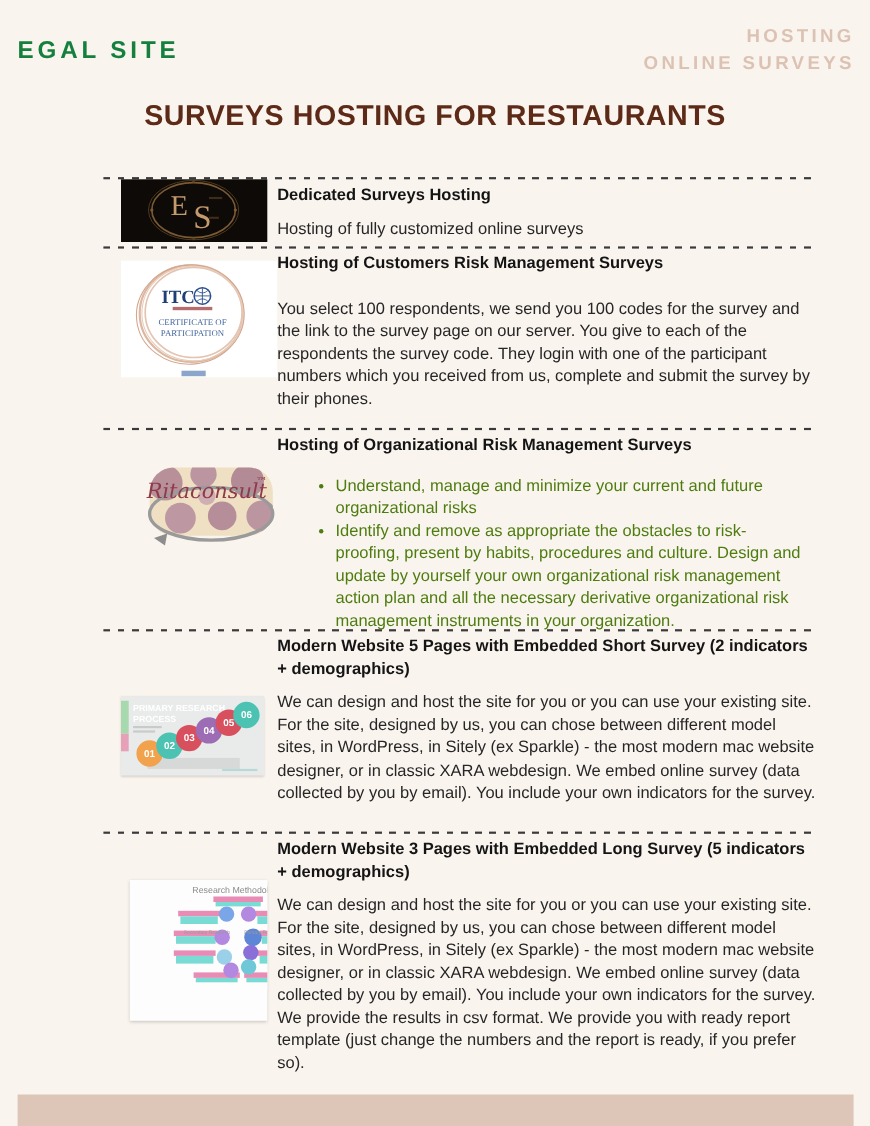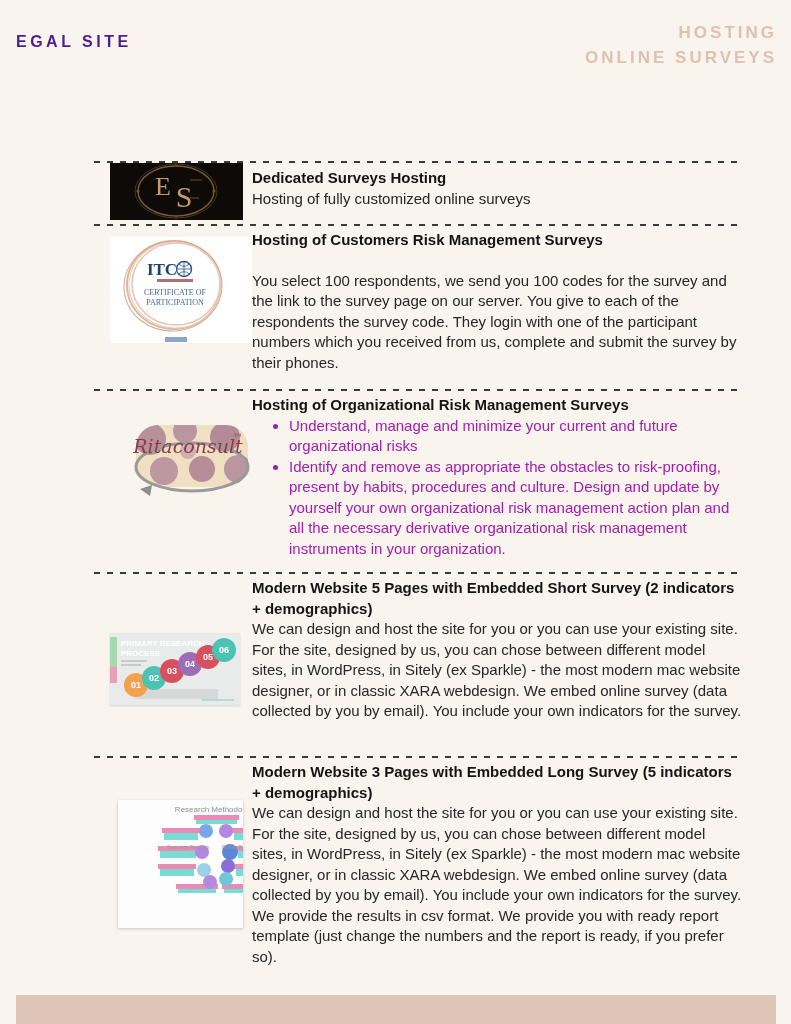--- a/index.html
+++ b/index.html
@@ -6,22 +6,22 @@
   html,body { background:#faf4ee; }
   .page {
     position:relative; width:791px; height:1024px;
     background:#faf4ee; overflow:hidden;
     font-family:"Liberation Sans", sans-serif;
     color:#1f1f1f;
   }
   
   .brand {
     position:absolute; left:16px; top:33px;
-    font-size:16px; font-weight:bold; letter-spacing:3.5px;
-    color:#4c1d95;
+    font-size:22px; font-weight:bold; letter-spacing:3.5px;
+    color:#15803d;
   }
   .tagline {
     position:absolute; right:14px; top:20px;
     text-align:right; font-size:17px; font-weight:bold;
     letter-spacing:3px; line-height:25px; color:#dcc2b3;
   }
   .page-title {
     position:absolute; left:0; top:90px; width:100%;
     text-align:center; font-size:26px; font-weight:bold;
     letter-spacing:0.5px; color:#5e2a18;
@@ -29,23 +29,23 @@
   
   .sep {
     position:absolute; left:94px; width:646px; height:2px;
     background:repeating-linear-gradient(90deg,#3a3a3a 0 6px,transparent 6px 13px);
   }
   
   .row { position:absolute; left:94px; width:646px; }
   .thumb { position:absolute; overflow:hidden; }
   .textcol { position:absolute; left:158px; width:492px; font-size:15px; line-height:20.5px; }
   .item-title { font-weight:bold; color:#141414; }
-  .item-body { color:#262626; }
+  .item-body { color:#262626;margin-top:10px; }
   .item-body.gap { margin-top:20px; }
-  .bullets { margin:0; padding-left:37px; color:#a21caf; }
+  .bullets { margin:16px; padding-left:37px; color:#4d7c0f; }
   .bullets li { padding-left:0; }
   
   .thumb-egal { left:16px; top:0; width:133px; height:57px; background:#0d0a08; }
   .thumb-itc  { left:16px; top:11px; width:142px; height:106px; background:#ffffff; }
   .thumb-rita { left:12px; top:28px; width:124px; height:80px;margin-left:24px; }
   .thumb-prp  { left:16px; top:59px; width:130px; height:72px; background:#e9eaea; box-shadow:0 1px 2px rgba(0,0,0,.15); }
   .thumb-rm   { left:24px; top:42px; width:125px; height:128px; background:#fdfdfd; box-shadow:0 1px 3px rgba(0,0,0,.2);padding-left:36px; }
   
   .footer-bar {
     position:absolute; left:16px; bottom:0; width:760px; height:29px;
@@ -55,20 +55,21 @@
 </head>
 <body>
 
 <div class="page">
 
   <div class="brand">EGAL SITE</div>
   <div class="tagline">
     <div>HOSTING</div>
     <div>ONLINE SURVEYS</div>
   </div>
+  <h1 class="page-title">SURVEYS HOSTING FOR RESTAURANTS</h1>
 
   <div class="sep" style="top:161px"></div>
   <div class="sep" style="top:224px"></div>
   <div class="sep" style="top:389px"></div>
   <div class="sep" style="top:572px"></div>
   <div class="sep" style="top:756px"></div>
 
   <div class="row" style="top:163px;height:61px">
     <div class="thumb thumb-egal">
       <svg width="133" height="57" viewBox="0 0 133 57">

